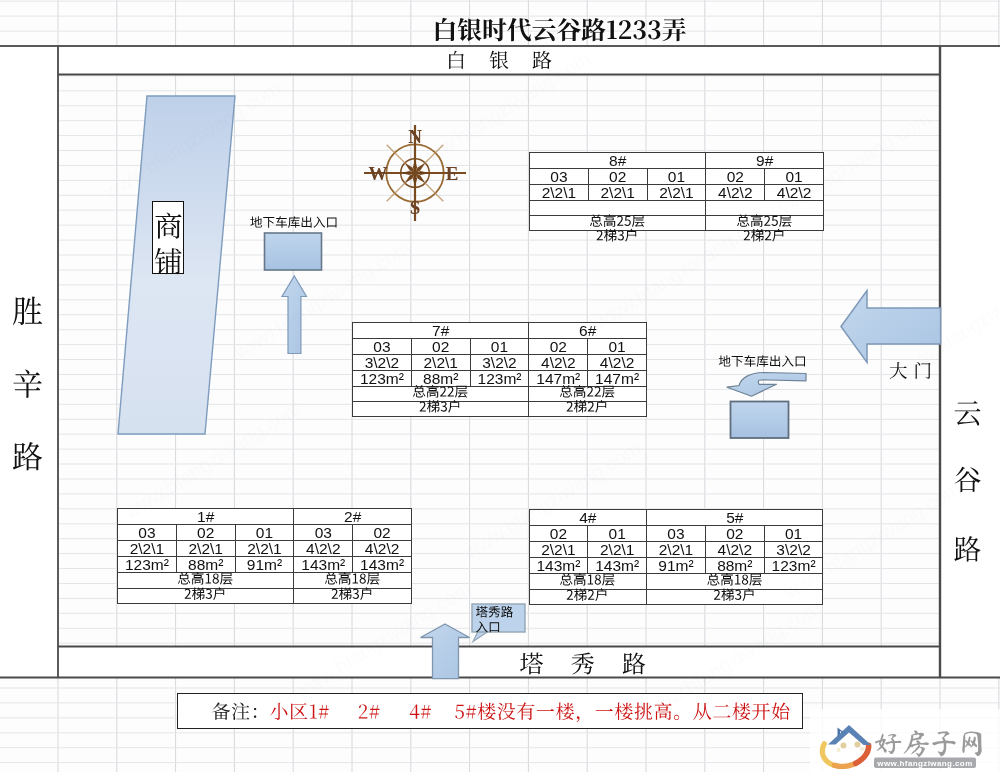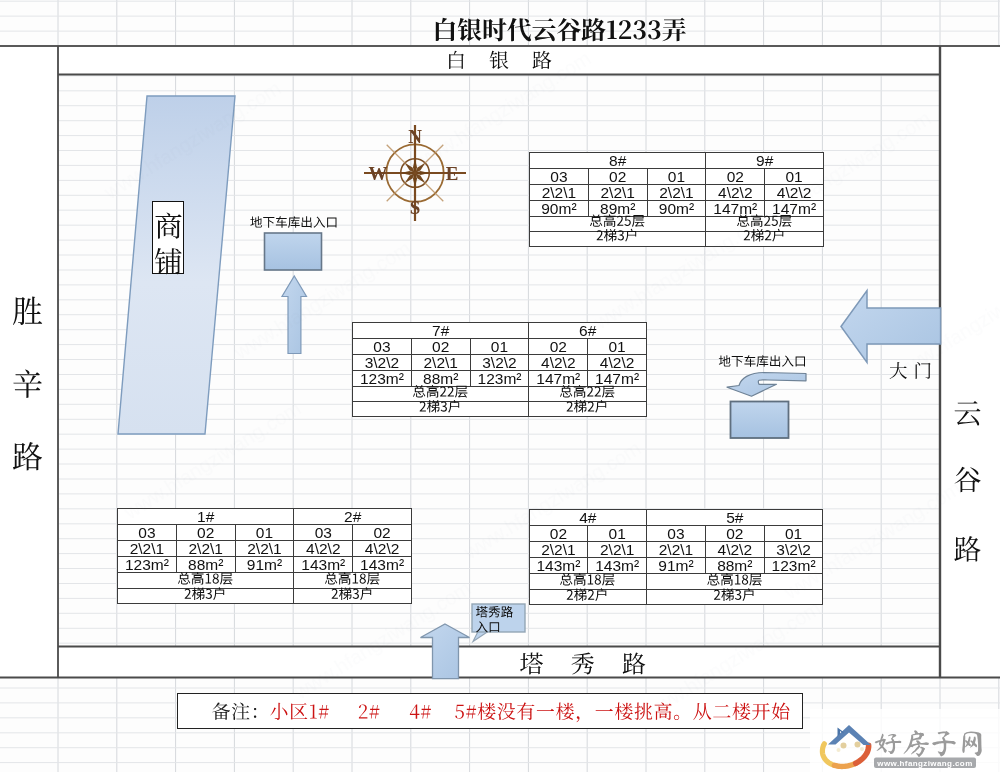--- a/index.html
+++ b/index.html
@@ -94,27 +94,20 @@
         <td>01</td>
       </tr>
       <tr style="height:15px">
         <td>2\2\1</td>
         <td>2\2\1</td>
         <td>2\2\1</td>
         <td>4\2\2</td>
         <td>4\2\2</td>
       </tr>
       <tr style="height:15px">
-        <td>90m²</td>
-        <td>89m²</td>
-        <td>90m²</td>
-        <td>147m²</td>
-        <td>147m²</td>
-      </tr>
-      <tr style="height:15px">
         <td colspan="3"></td>
         <td colspan="2"></td>
       </tr>
       <tr style="height:15px">
         <td colspan="3"></td>
         <td colspan="2"></td>
       </tr>
     </tbody>
   </table>
 <table class="t" style="left:352px;top:322px">

